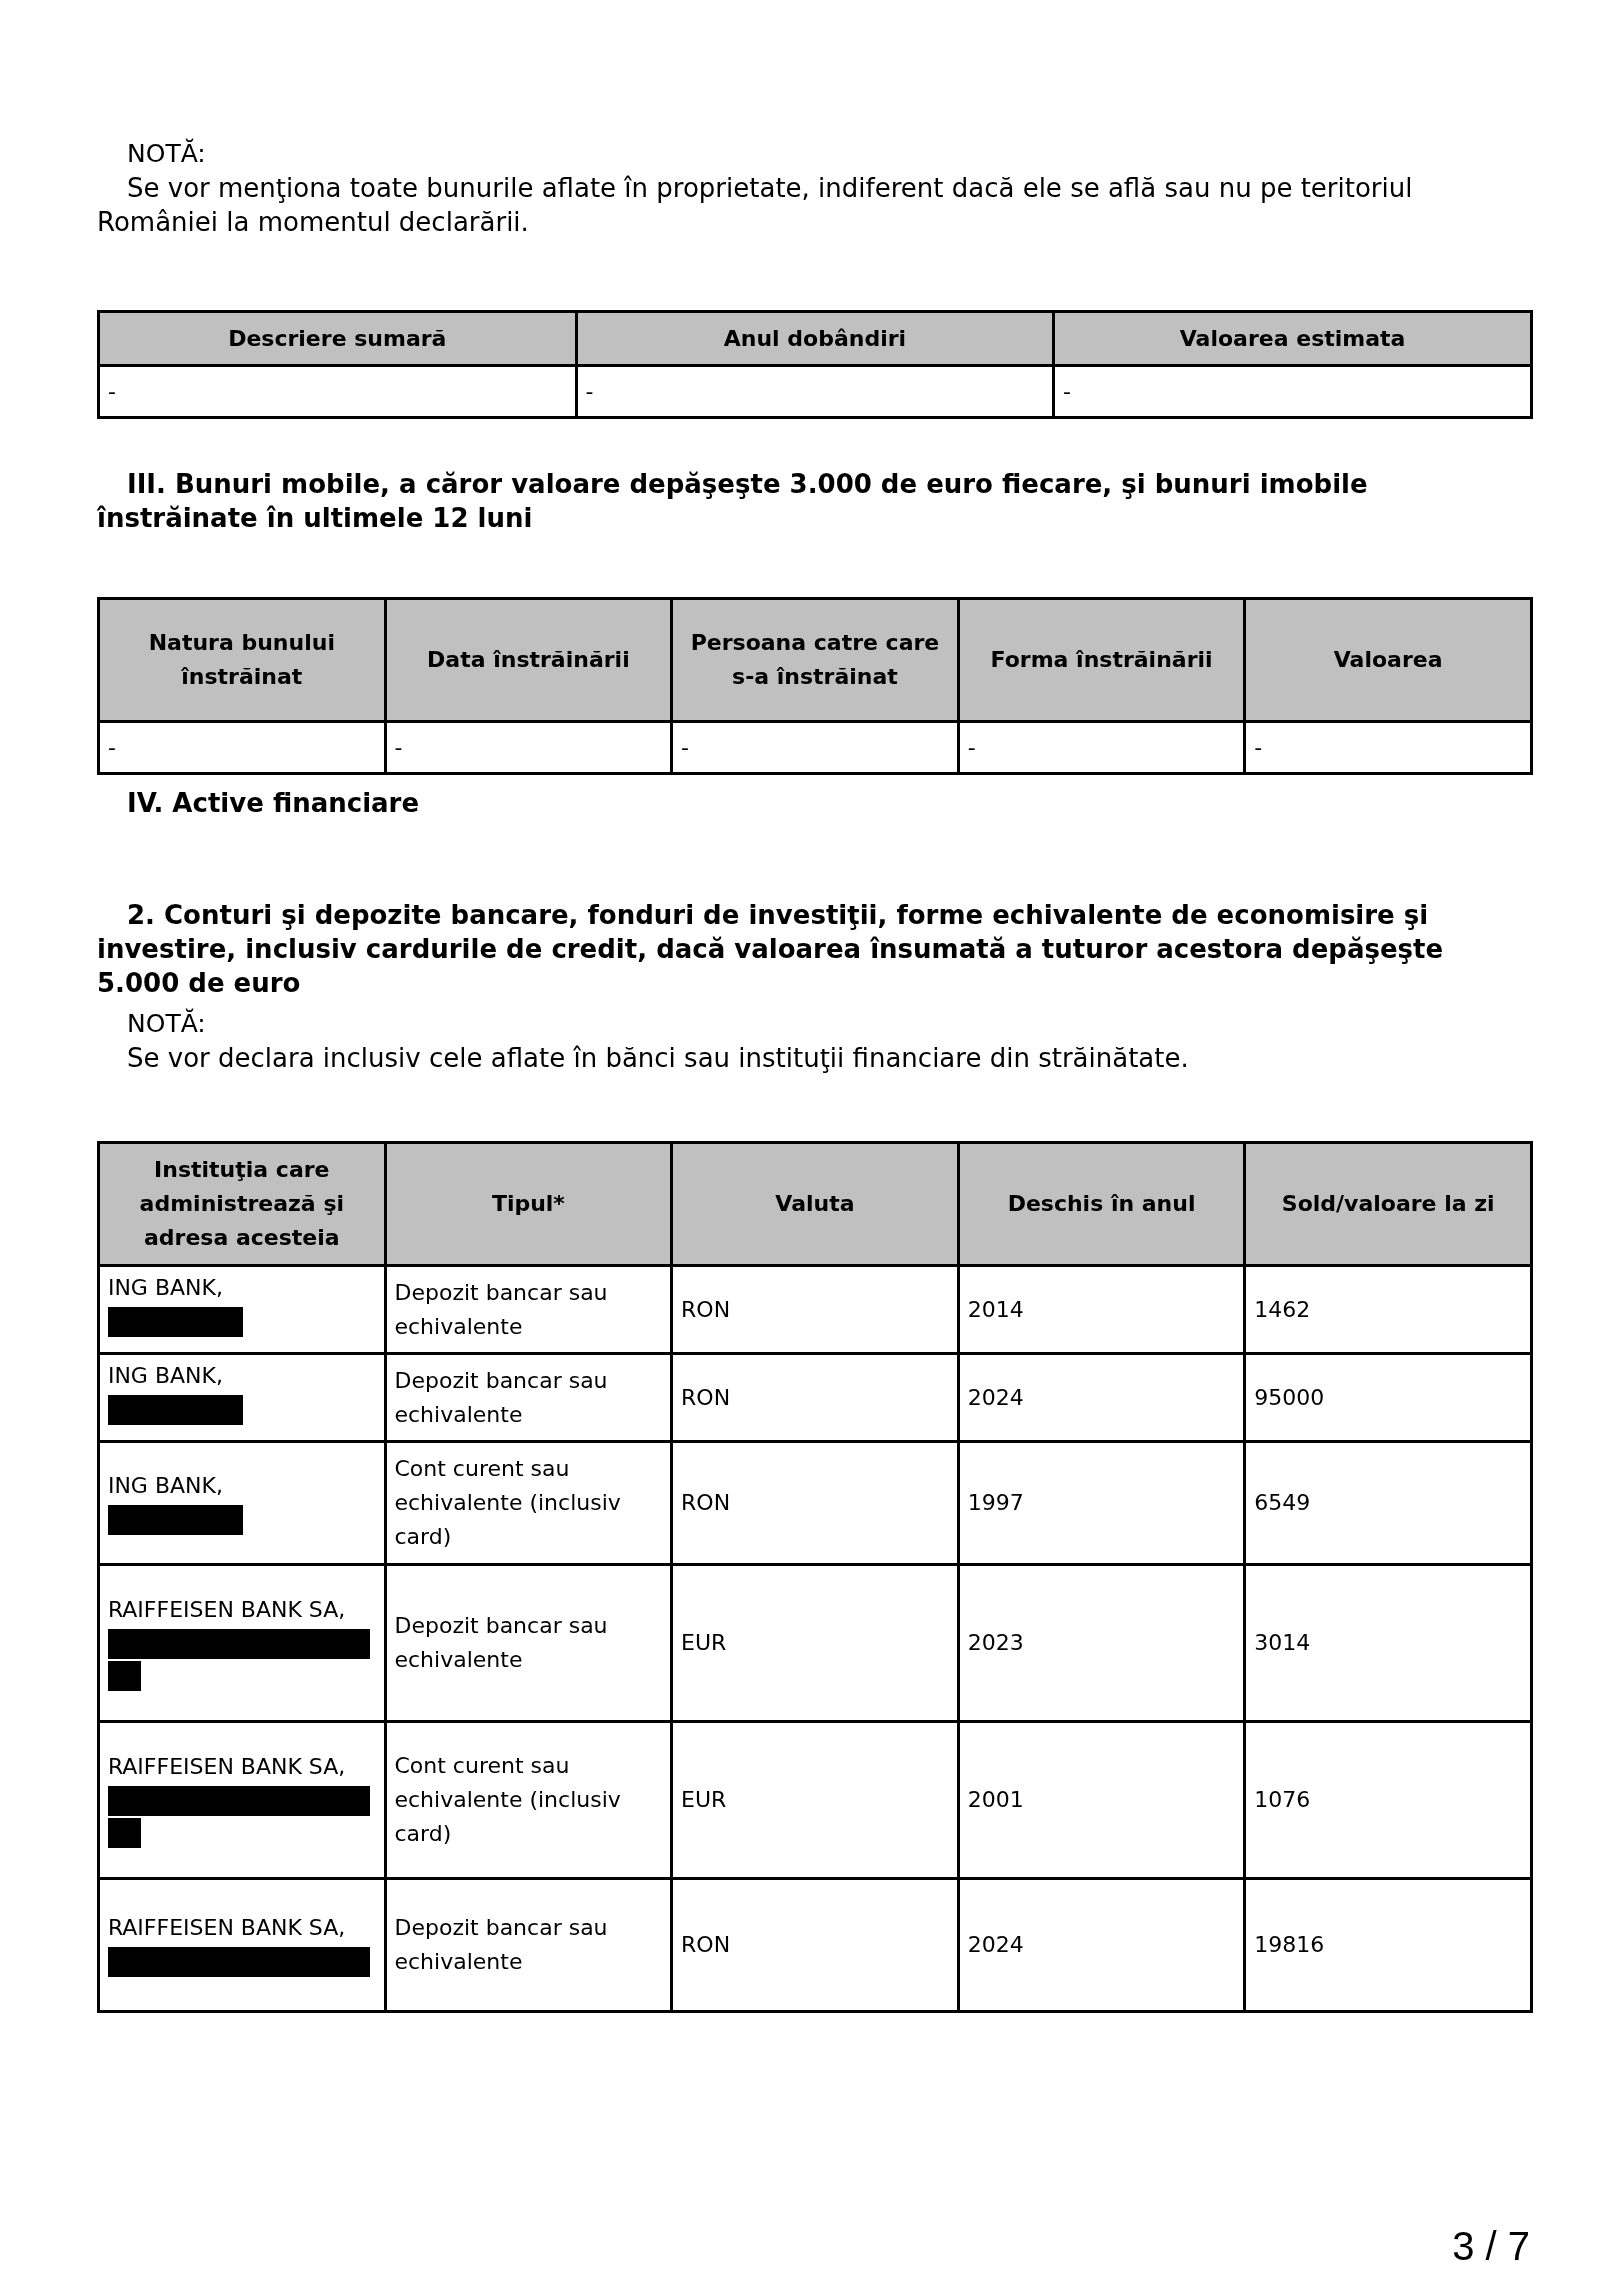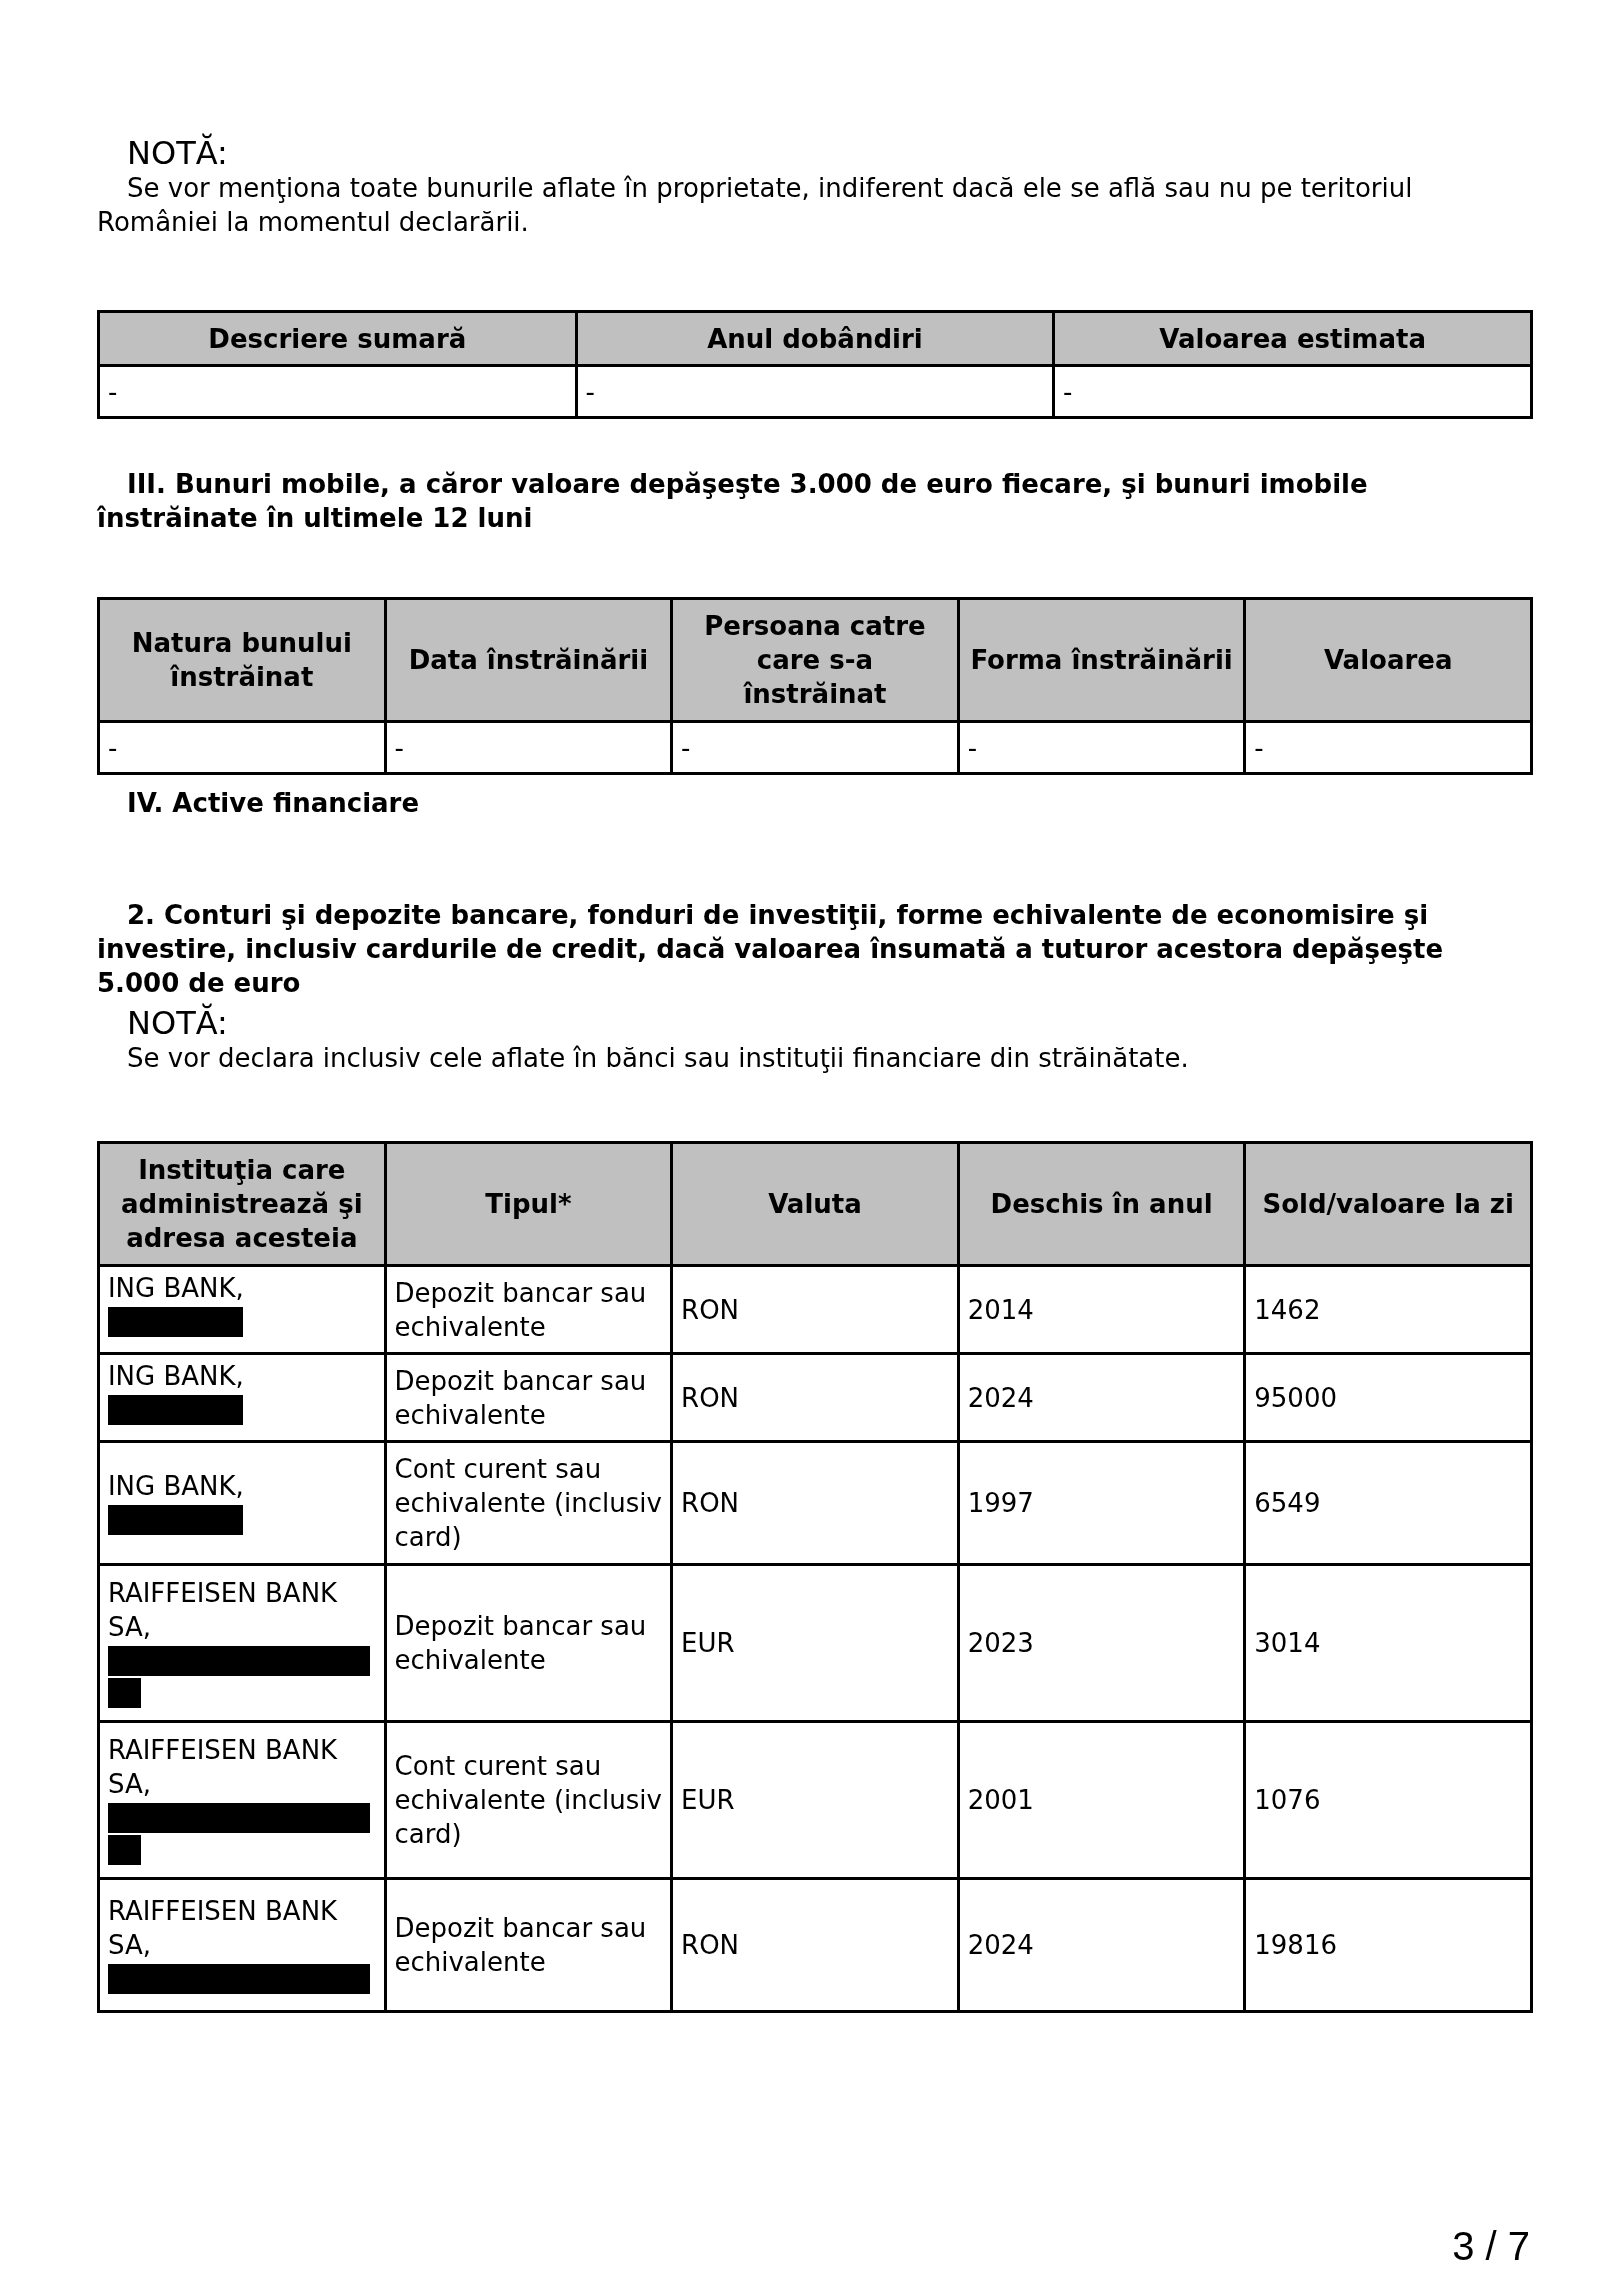--- a/index.html
+++ b/index.html
@@ -4,25 +4,25 @@
 <style>
   html, body { margin: 0; padding: 0; background: #ffffff; }
   body {
     width: 1622px; height: 2295px; position: relative; overflow: hidden;
     font-family: "DejaVu Sans", "Liberation Sans", sans-serif;
     color: #000;
   }
   .para { font-size: 26px; line-height: 34px; margin: 0; }
   .indent { text-indent: 30px; }
   .bold { font-weight: bold; }
-  .note-label { position: absolute; left: 97px; font-size: 32px; line-height: 35px; text-indent: 30px; }
+  .note-label { position: absolute; left: 97px; font-size: 25px; line-height: 35px; text-indent: 30px; }
   table.doc {
     position: absolute; left: 97px; width: 1436px;
     border-collapse: collapse; table-layout: fixed;
-    font-size: 26px; line-height: 34px;
+    font-size: 22px; line-height: 34px;
   }
   table.doc th, table.doc td {
     border: 3.9px solid #000; padding: 3.9px 7.9px; vertical-align: middle;
   }
   table.doc th {
     background: #c0c0c0; font-weight: bold; text-align: center;
   }
   table.doc td { text-align: left; background: #fff; }
   .redact { display: block; background: #000; height: 29.4px; margin-top: 2.6px; margin-bottom: 2.6px; }
   .page-number {

